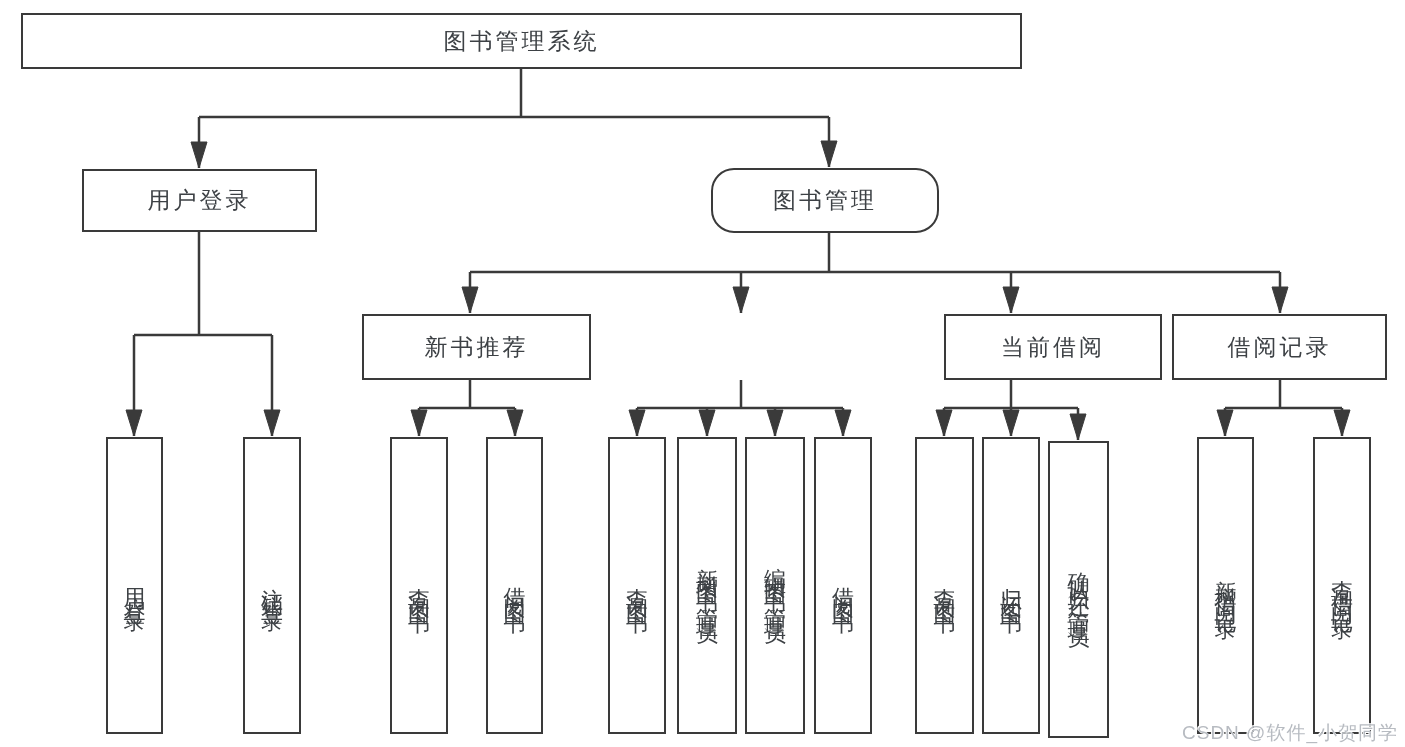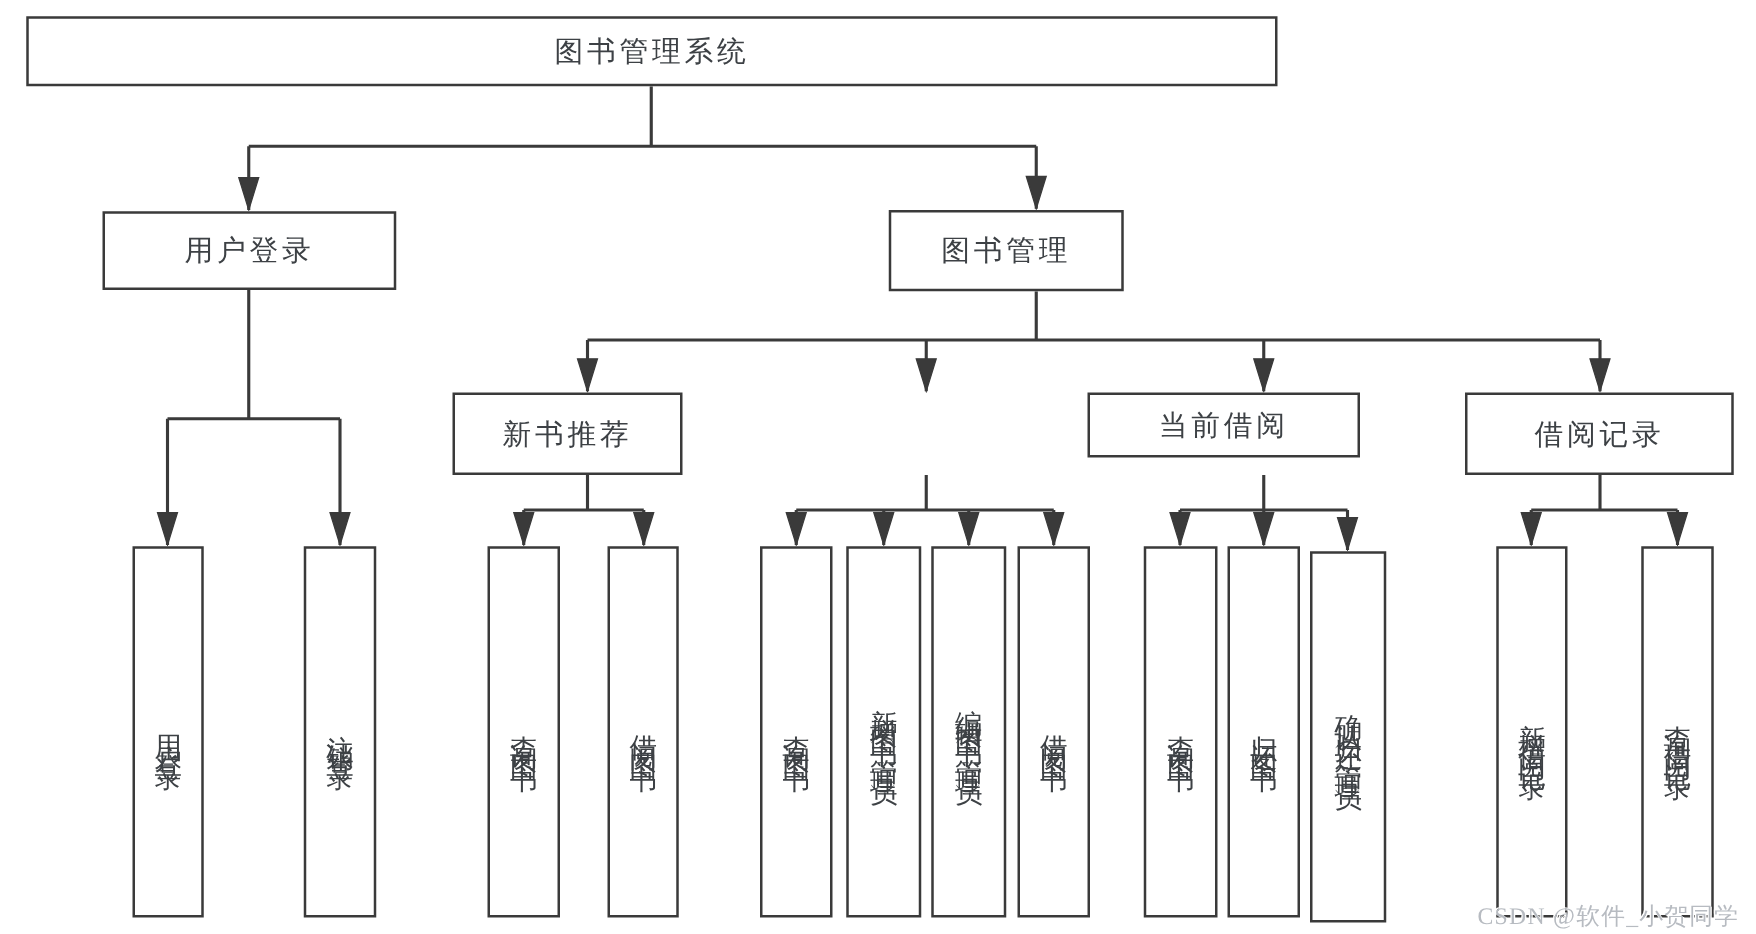--- a/index.html
+++ b/index.html
@@ -1,20 +1,20 @@
 <!DOCTYPE html>
 <html><head>
 <meta charset="utf-8">
 <style>
   html,body{margin:0;padding:0;background:#ffffff;}
   #canvas{
     position:relative;
     width:1405px;height:747px;
     background:#ffffff;
-    font-family:Liberation Serif, serif;
+    font-family:Liberation Sans, sans-serif;
     overflow:hidden;
   }
   #wires{position:absolute;left:0;top:0;z-index:1;}
   .node{
     position:absolute;
     box-sizing:border-box;
     background:#ffffff;
     border:2.5px solid #3a3a3a;
     display:flex;align-items:center;justify-content:center;
     color:#3d4145;
@@ -25,24 +25,24 @@
   .vnode .vtext{
     writing-mode:vertical-rl;
     text-orientation:mixed;
     letter-spacing:8px;
     line-height:1;
     white-space:nowrap;
   }
   
   #n-root          {left:21px;  top:13px;  width:1001px; height:56px;}
   #n-user-login    {left:82px;  top:169px; width:235px;  height:63px;}
-  #n-book-mgmt     {left:711px; top:168px; width:188px;  height:65px;}
-  #n-new-book-rec  {left:362px; top:314px; width:184px;  height:66px;}
+  #n-book-mgmt     {left:711px; top:168px; width:228px;  height:65px;border-radius:23px;}
+  #n-new-book-rec  {left:362px; top:314px; width:229px;  height:66px;}
   #n-book-borrow   {left:633px; top:314px; width:217px;  height:66px;}
-  #n-current-borrow{left:870px; top:314px; width:218px;  height:52px;}
+  #n-current-borrow{left:944px; top:314px; width:218px;  height:66px;}
   #n-borrow-records{left:1172px;top:314px; width:215px;  height:66px;}
   #n-ul-login   {left:106px; top:437px; width:57px; height:297px;}
   #n-ul-logout  {left:243px; top:437px; width:58px; height:297px;}
   #n-nb-query   {left:390px; top:437px; width:58px; height:297px;}
   #n-nb-borrow  {left:486px; top:437px; width:57px; height:297px;}
   #n-bb-query   {left:608px; top:437px; width:58px; height:297px;}
   #n-bb-add     {left:677px; top:437px; width:60px; height:297px;}
   #n-bb-edit    {left:745px; top:437px; width:60px; height:297px;}
   #n-bb-borrow  {left:814px; top:437px; width:58px; height:297px;}
   #n-cb-query   {left:915px; top:437px; width:59px; height:297px;}

